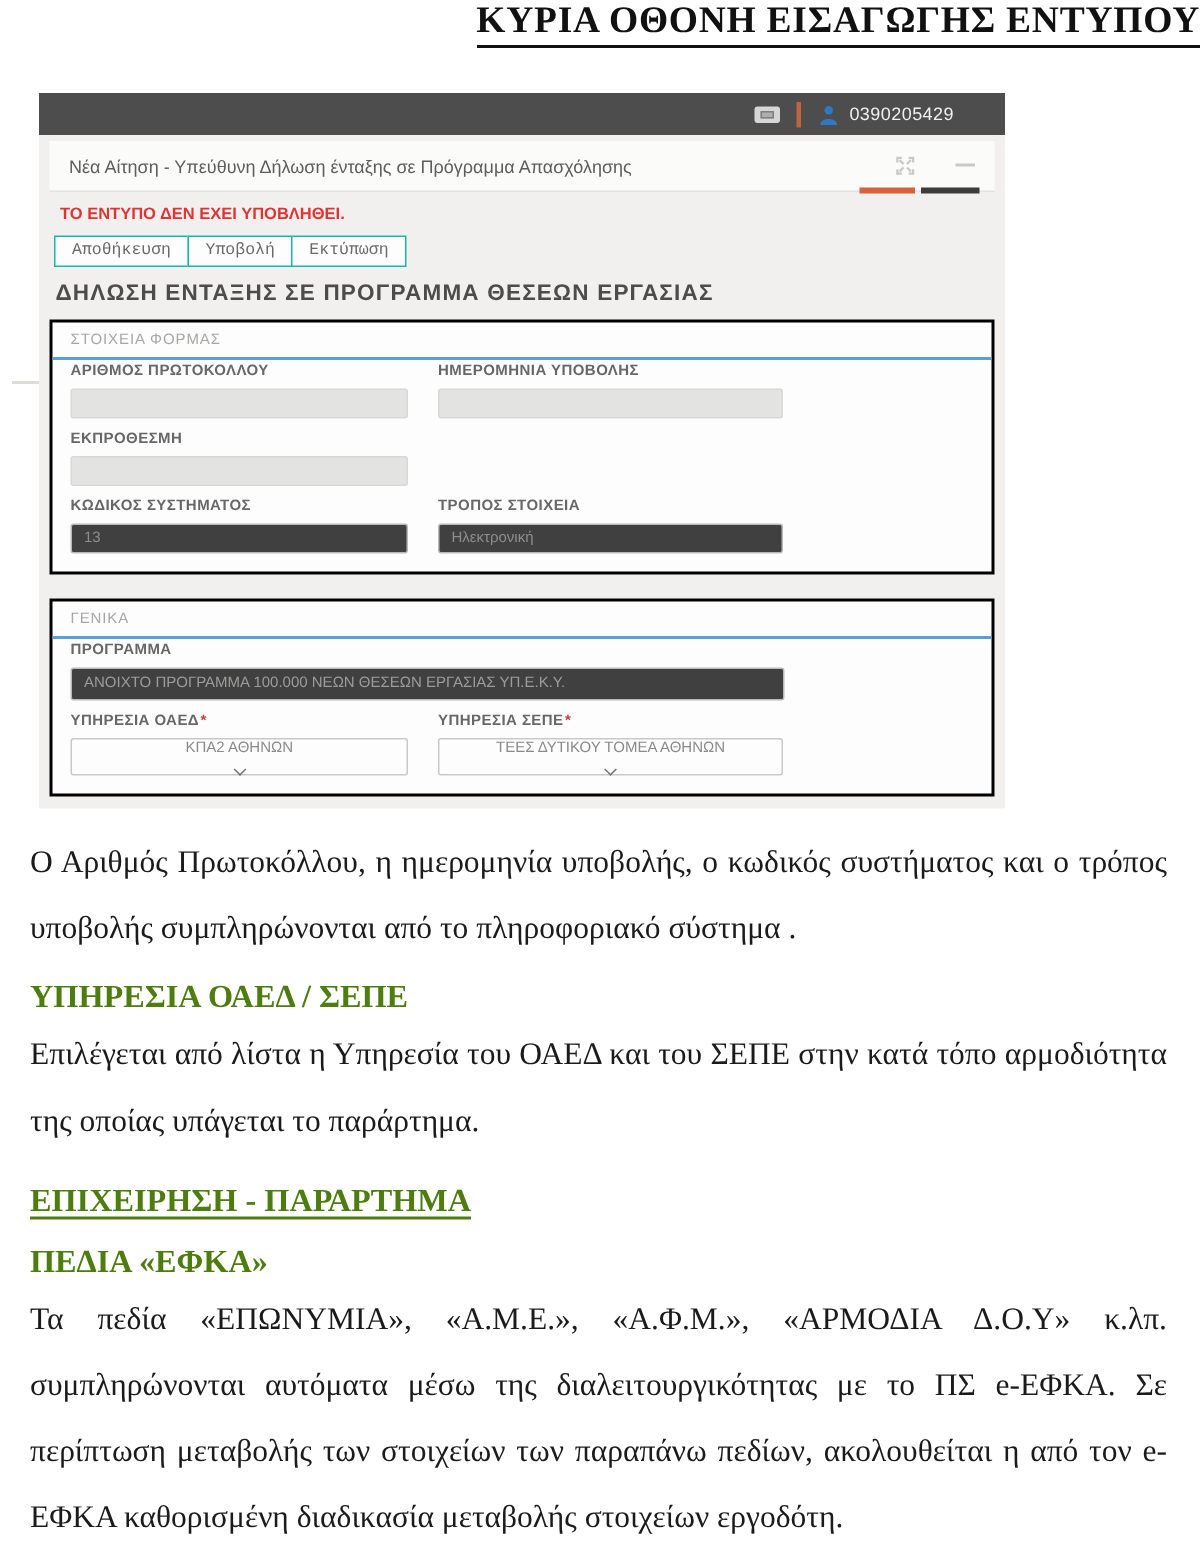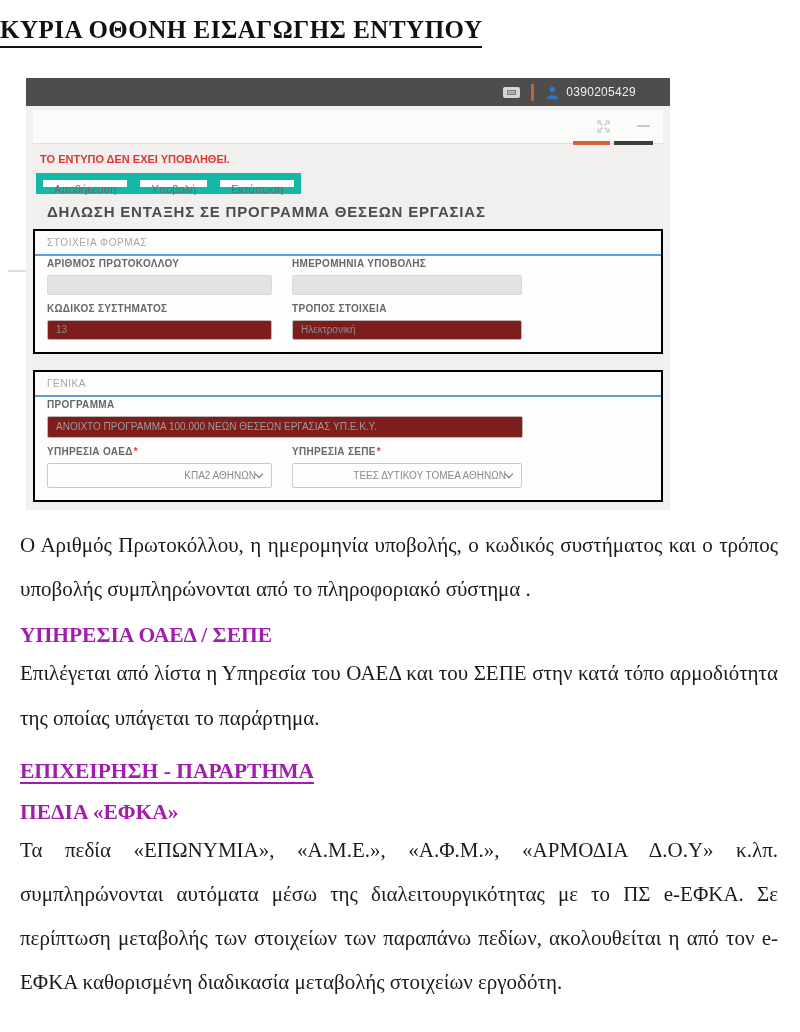--- a/index.html
+++ b/index.html
@@ -3,21 +3,21 @@
 <meta charset="utf-8">
 <style>
   * { box-sizing: border-box; }
   html,body { margin:0; padding:0; }
   body {
     width:800px; height:1032px; background:#ffffff; position:relative; overflow:hidden;
     font-family:"Liberation Sans", sans-serif;
   }
 
   
-  .title-wrap { text-align:left; padding-top:16px; }
+  .title-wrap { text-align:right; }
   .doc-title {
     font-family:"Liberation Serif", serif; font-size:25px; font-weight:bold; color:#111;
     letter-spacing:0.5px; display:inline-block; border-bottom:2.5px solid #111;
     padding-bottom:2px; margin:0;
   }
 
   
   .app-window { position:relative; margin:30px 10px 0 26px; width:644px; }
 
   .topbar {
@@ -42,25 +42,25 @@
   .wtitle { font-size:12px; color:#5d5d5d; margin-left:13px; }
   .expand { position:absolute; right:52px; top:9px; }
   .dash { position:absolute; right:13px; top:15px; width:13px; height:2px; background:#c9c9c9; }
   .ind-bar { position:absolute; bottom:-2px; height:4px; }
   .ind-bar.orange { right:53px; width:37px; background:#d9603b; }
   .ind-bar.dark { right:10px; width:39px; background:#3d3d3d; }
 
   .status { margin:9px 0 0 7px; color:#e03434; font-size:11px; font-weight:bold; height:15px; }
   .toolbar { margin:5px 0 0 3px; display:flex; height:21px; }
   .tbtn {
-    background:#fdfdfd; border:7px solid #14b8a6; color:#6a6a6a; font-size:11px;
-    padding:3px 11px 4px; font-family:Liberation Sans, sans-serif; margin-right:-1px; cursor:pointer; line-height:1.1;
+    background:#fdfdfd; border:1px solid #14b8a6; color:#6a6a6a; font-size:11px;
+    padding:3px 11px 4px; font-family:Liberation Mono, monospace; margin-right:-1px; cursor:pointer; line-height:1.1;
   }
   .form-title {
-    margin:9px 0 0 14px; font-size:15px; font-weight:bold; color:#4c4c4c;
+    margin:9px 0 0 4px; font-size:15px; font-weight:bold; color:#4c4c4c;
     letter-spacing:0.8px; height:19px;
   }
 
   .card { margin-top:7px; background:#fdfdfd; border:2px solid #000000; }
   .card2 { margin-top:16px; }
   .card-head {
     font-size:10px; color:#a6a6a4; letter-spacing:0.6px;
     padding:6px 12px 5px; border-bottom:2px solid #5b9fd8; line-height:12px;
   }
   .card-body { padding:2px 12px 12px; }
@@ -70,44 +70,44 @@
   .field.w2 { width:230px; }
   .field.wfull { width:476px; }
   .flabel {
     font-size:10px; font-weight:bold; color:#676767; letter-spacing:0.3px;
     margin-bottom:5px; line-height:12px;
   }
   .req { color:#d23b3b; margin-left:1px; }
   .finput { height:20px; border-radius:2px; }
   .finput.empty { background:#e3e3e2; border:1px solid #d8d8d7; }
   .finput.filled {
-    background:#7f1d1d; border:1px solid #b9b9b8; color:#8d8d8d; font-size:10px;
+    background:#404040; border:1px solid #b9b9b8; color:#8d8d8d; font-size:10px;
     line-height:18px; padding:0 8px; overflow:hidden; white-space:nowrap;
   }
   .finput.wide { height:22px; line-height:20px; color:#9c9c9b; }
   .select {
     height:25px; background:#fdfdfd; border:1px solid #c9c9c8; border-radius:2px;
-    display:flex; align-items:center; justify-content:flex-end; padding:0 9px;
-    color:#8a8a8a; font-size:10px; cursor:pointer;
+    display:flex; align-items:center; justify-content:space-between; padding:0 9px;
+    color:#8a8a8a; font-size:10px; cursor:pointer;flex-direction:column;
   }
   .chev {
     width:6px; height:6px; border-right:1.6px solid #6f6f6f; border-bottom:1.6px solid #6f6f6f;
     transform:rotate(45deg); margin-top:-3px;
   }
   .edge-tick { position:absolute; left:-18px; top:192px; width:18px; height:2px; background:#dcdcda; }
 
   
   .doc { margin:13px 22px 0 20px; color:#1b1b1b; }
   .doc-p {
     font-family:"Liberation Serif", serif; font-size:21px; line-height:2.1;
     text-align:justify; margin:0;
   }
   .doc-h {
     font-family:"Liberation Serif", serif; font-size:21.5px; font-weight:bold;
-    margin:0; line-height:1.5; color:#a21caf;
+    margin:0; line-height:1.5; color:#4d7c0f;
   }
   .h-services { margin-top:8px; }
   .h-company { margin-top:15px; text-decoration:underline; text-decoration-thickness:2px; text-underline-offset:4px; }
   .h-efka { margin-top:9px; }
 </style>
 </head>
 <body>
 
 <div class="page">
 
@@ -127,20 +127,21 @@
           <circle cx="10" cy="6" r="3.8" fill="#2f78c5"></circle>
           <path d="M2.5 19 C2.5 12 17.5 12 17.5 19 Z" fill="#2f78c5"></path>
         </svg>
         <span class="uid">0390205429</span>
       </span>
     </div>
 
     <div class="app-body">
 
       <div class="titlebar">
+        <span class="wtitle">Νέα Αίτηση - Υπεύθυνη Δήλωση ένταξης σε Πρόγραμμα Απασχόλησης</span>
         <svg class="expand" width="15" height="15" viewBox="0 0 20 20">
           <g stroke="#c9c9c9" stroke-width="2" fill="none">
             <path d="M3 7 L3 3 L7 3 M13 3 L17 3 L17 7 M17 13 L17 17 L13 17 M7 17 L3 17 L3 13"></path>
             <path d="M5 5 L8.5 8.5 M15 5 L11.5 8.5 M15 15 L11.5 11.5 M5 15 L8.5 11.5"></path>
           </g>
         </svg>
         <span class="dash"></span>
         <span class="ind-bar orange"></span>
         <span class="ind-bar dark"></span>
       </div>
@@ -163,20 +164,26 @@
               <div class="flabel">ΑΡΙΘΜΟΣ ΠΡΩΤΟΚΟΛΛΟΥ</div>
               <div class="finput empty"></div>
             </div>
             <div class="field w2">
               <div class="flabel">ΗΜΕΡΟΜΗΝΙΑ ΥΠΟΒΟΛΗΣ</div>
               <div class="finput empty"></div>
             </div>
           </div>
           <div class="frow">
             <div class="field w1">
+              <div class="flabel">ΕΚΠΡΟΘΕΣΜΗ</div>
+              <div class="finput empty"></div>
+            </div>
+          </div>
+          <div class="frow">
+            <div class="field w1">
               <div class="flabel">ΚΩΔΙΚΟΣ ΣΥΣΤΗΜΑΤΟΣ</div>
               <div class="finput filled">13</div>
             </div>
             <div class="field w2">
               <div class="flabel">ΤΡΟΠΟΣ ΣΤΟΙΧΕΙΑ</div>
               <div class="finput filled">Ηλεκτρονική</div>
             </div>
           </div>
         </div>
       </div>

